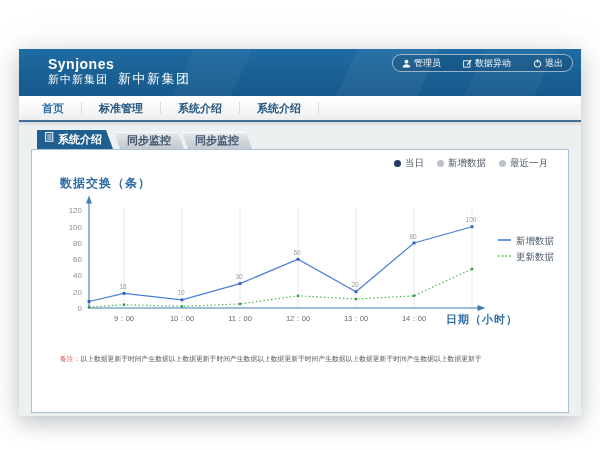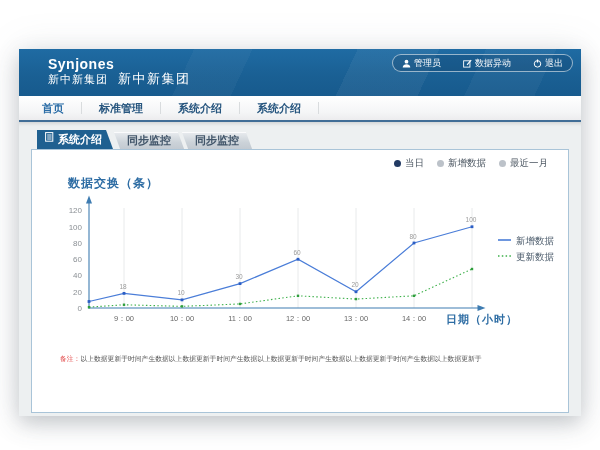--- a/index.html
+++ b/index.html
@@ -30,21 +30,21 @@
   .tab { cursor:pointer; }
   .tab.active { background:#1f6090; color:#fff; height:19px; padding:0 11px 0 8px; font-size:11px; font-weight:bold; clip-path:polygon(0 0, calc(100% - 7px) 0, 100% 100%, 0 100%); display:flex; align-items:center; }
   .tab.active .lbl { display:flex; align-items:flex-start; gap:4px; }
   .tab.inactive { transform:skewX(20deg); background:linear-gradient(180deg,#e9ecef 0%,#ccd3d9 60%,#c3cad1 100%); color:#42566a; height:17px; padding:0 10px; font-size:11px; font-weight:bold; margin-left:4px; box-shadow:inset 0 1px 0 rgba(255,255,255,.8); display:flex; align-items:center; }
   .tab.inactive .lbl { transform:skewX(-20deg); }
   .panel { position:absolute; left:12px; right:12px; top:27px; bottom:3px; background:#fff; border:1px solid #a9c4d8; }
   .radios { position:absolute; top:7px; right:20px; display:flex; gap:13px; align-items:center; }
   .radio { display:flex; align-items:center; gap:4px; font-size:9.5px; color:#4a5560; cursor:pointer; }
   .dot { width:7px; height:7px; border-radius:50%; background:#bcc2c9; }
   .radio.sel .dot { background:#223a63; }
-  .chart-title { position:absolute; left:36px; top:25px; font-size:12px; font-weight:bold; color:#2e6da4; letter-spacing:1px; }
+  .chart-title { position:absolute; left:28px; top:25px; font-size:12px; font-weight:bold; color:#2e6da4; letter-spacing:1px; }
   svg.chart { position:absolute; left:0; top:0; }
   .note { position:absolute; left:28px; top:204px; font-size:10px; white-space:nowrap; transform:scale(0.68); transform-origin:left top; color:#555; }
   .note .pre { color:#e03a3a; }
 </style>
 </head>
 <body>
 
 <div class="window">
   <div class="hdr">
     <div class="logo">

